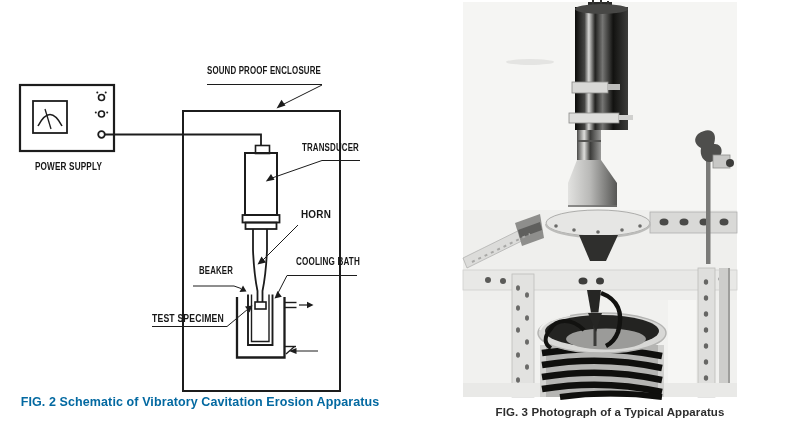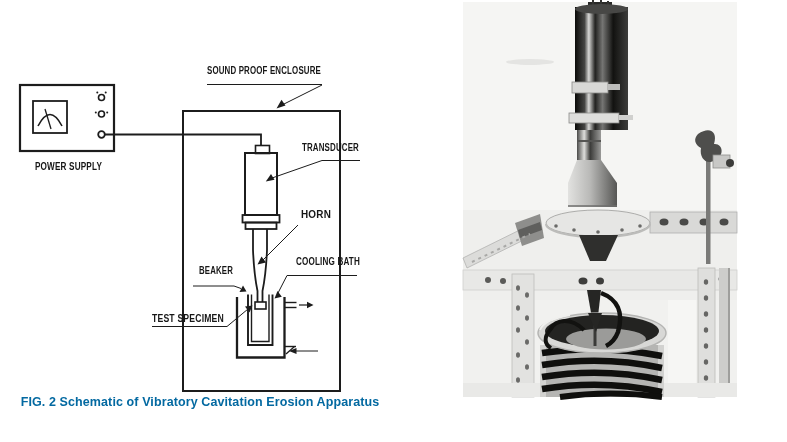--- a/index.html
+++ b/index.html
@@ -261,13 +261,14 @@
       <polygon points="128,313 142,313 136,332" fill="#262624"></polygon>
     </g>
 
     <g>
       <path d="M141,293 C157,299 164,312 158,332 C155,340 150,344 146,346" stroke="#121210" stroke-width="4.5" fill="none"></path>
       <path d="M124,330 C112,318 96,318 90,330 C84,337 84,344 91,348" stroke="#121210" stroke-width="4" fill="none"></path>
     </g>
   </svg>
 
   <div class="caption fig2">FIG. 2 Schematic of Vibratory Cavitation Erosion Apparatus</div>
+  <div class="caption fig3">FIG. 3 Photograph of a Typical Apparatus</div>
 </div>
 
 </body></html>

